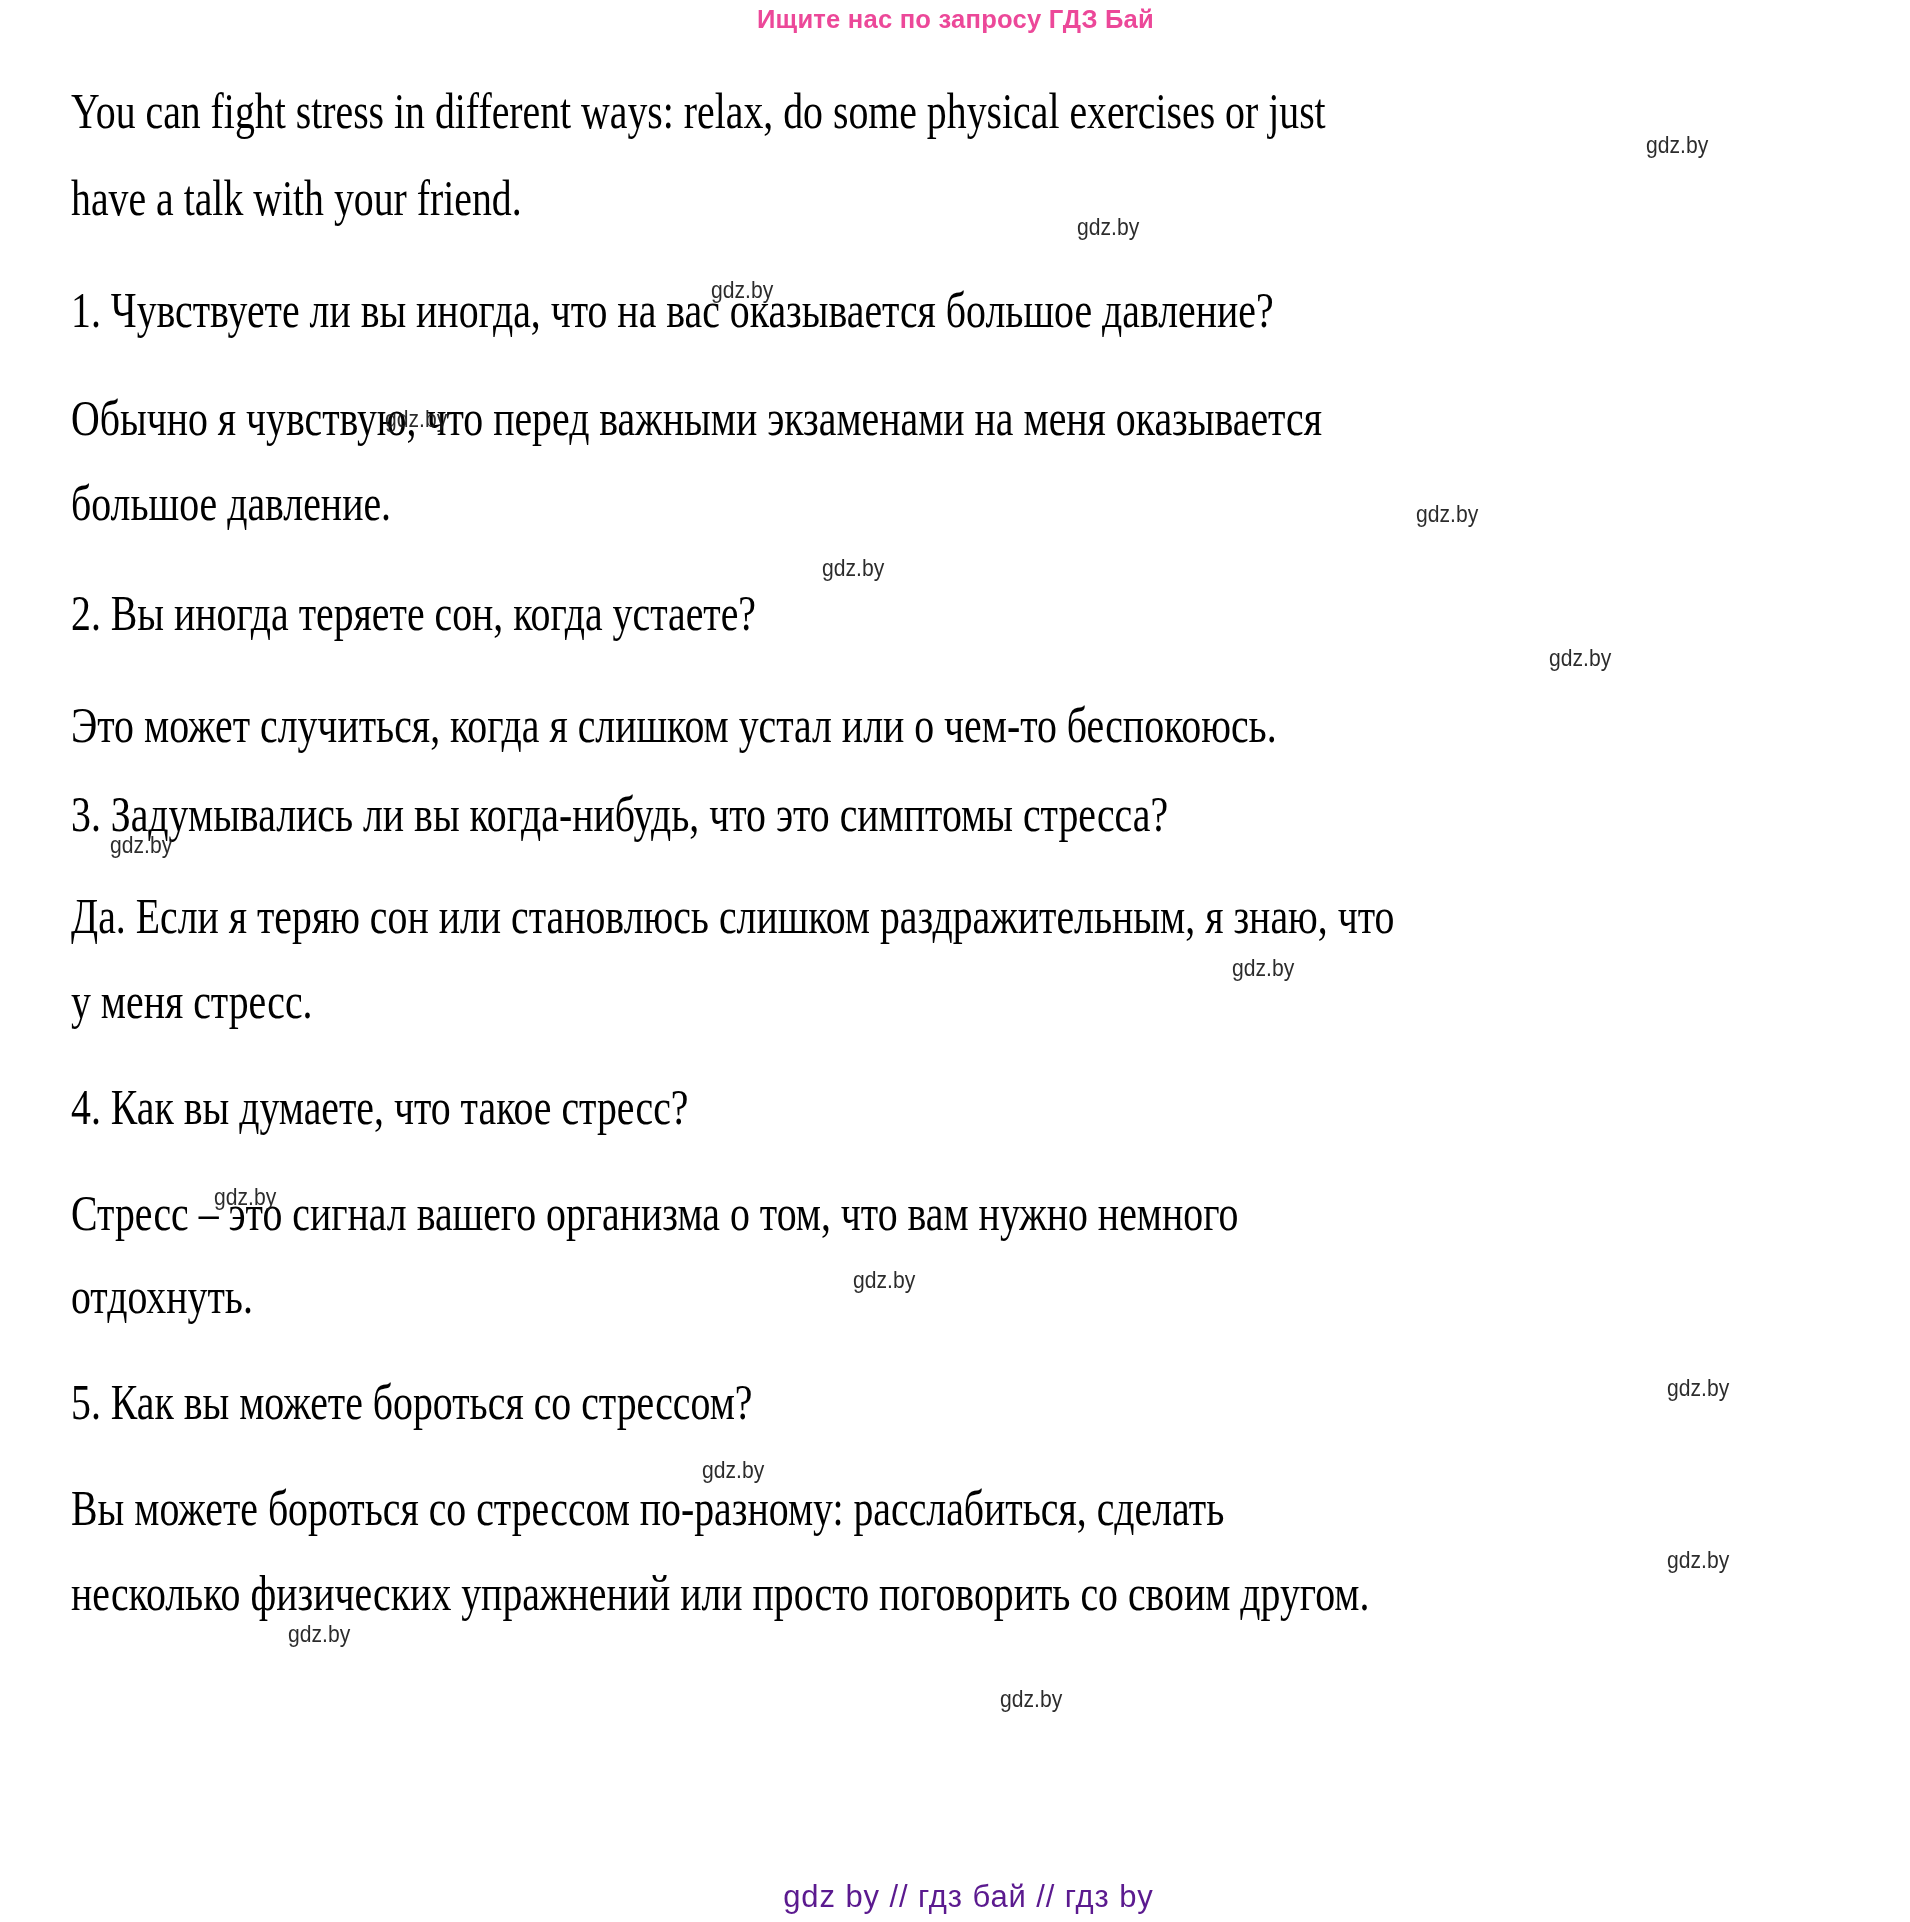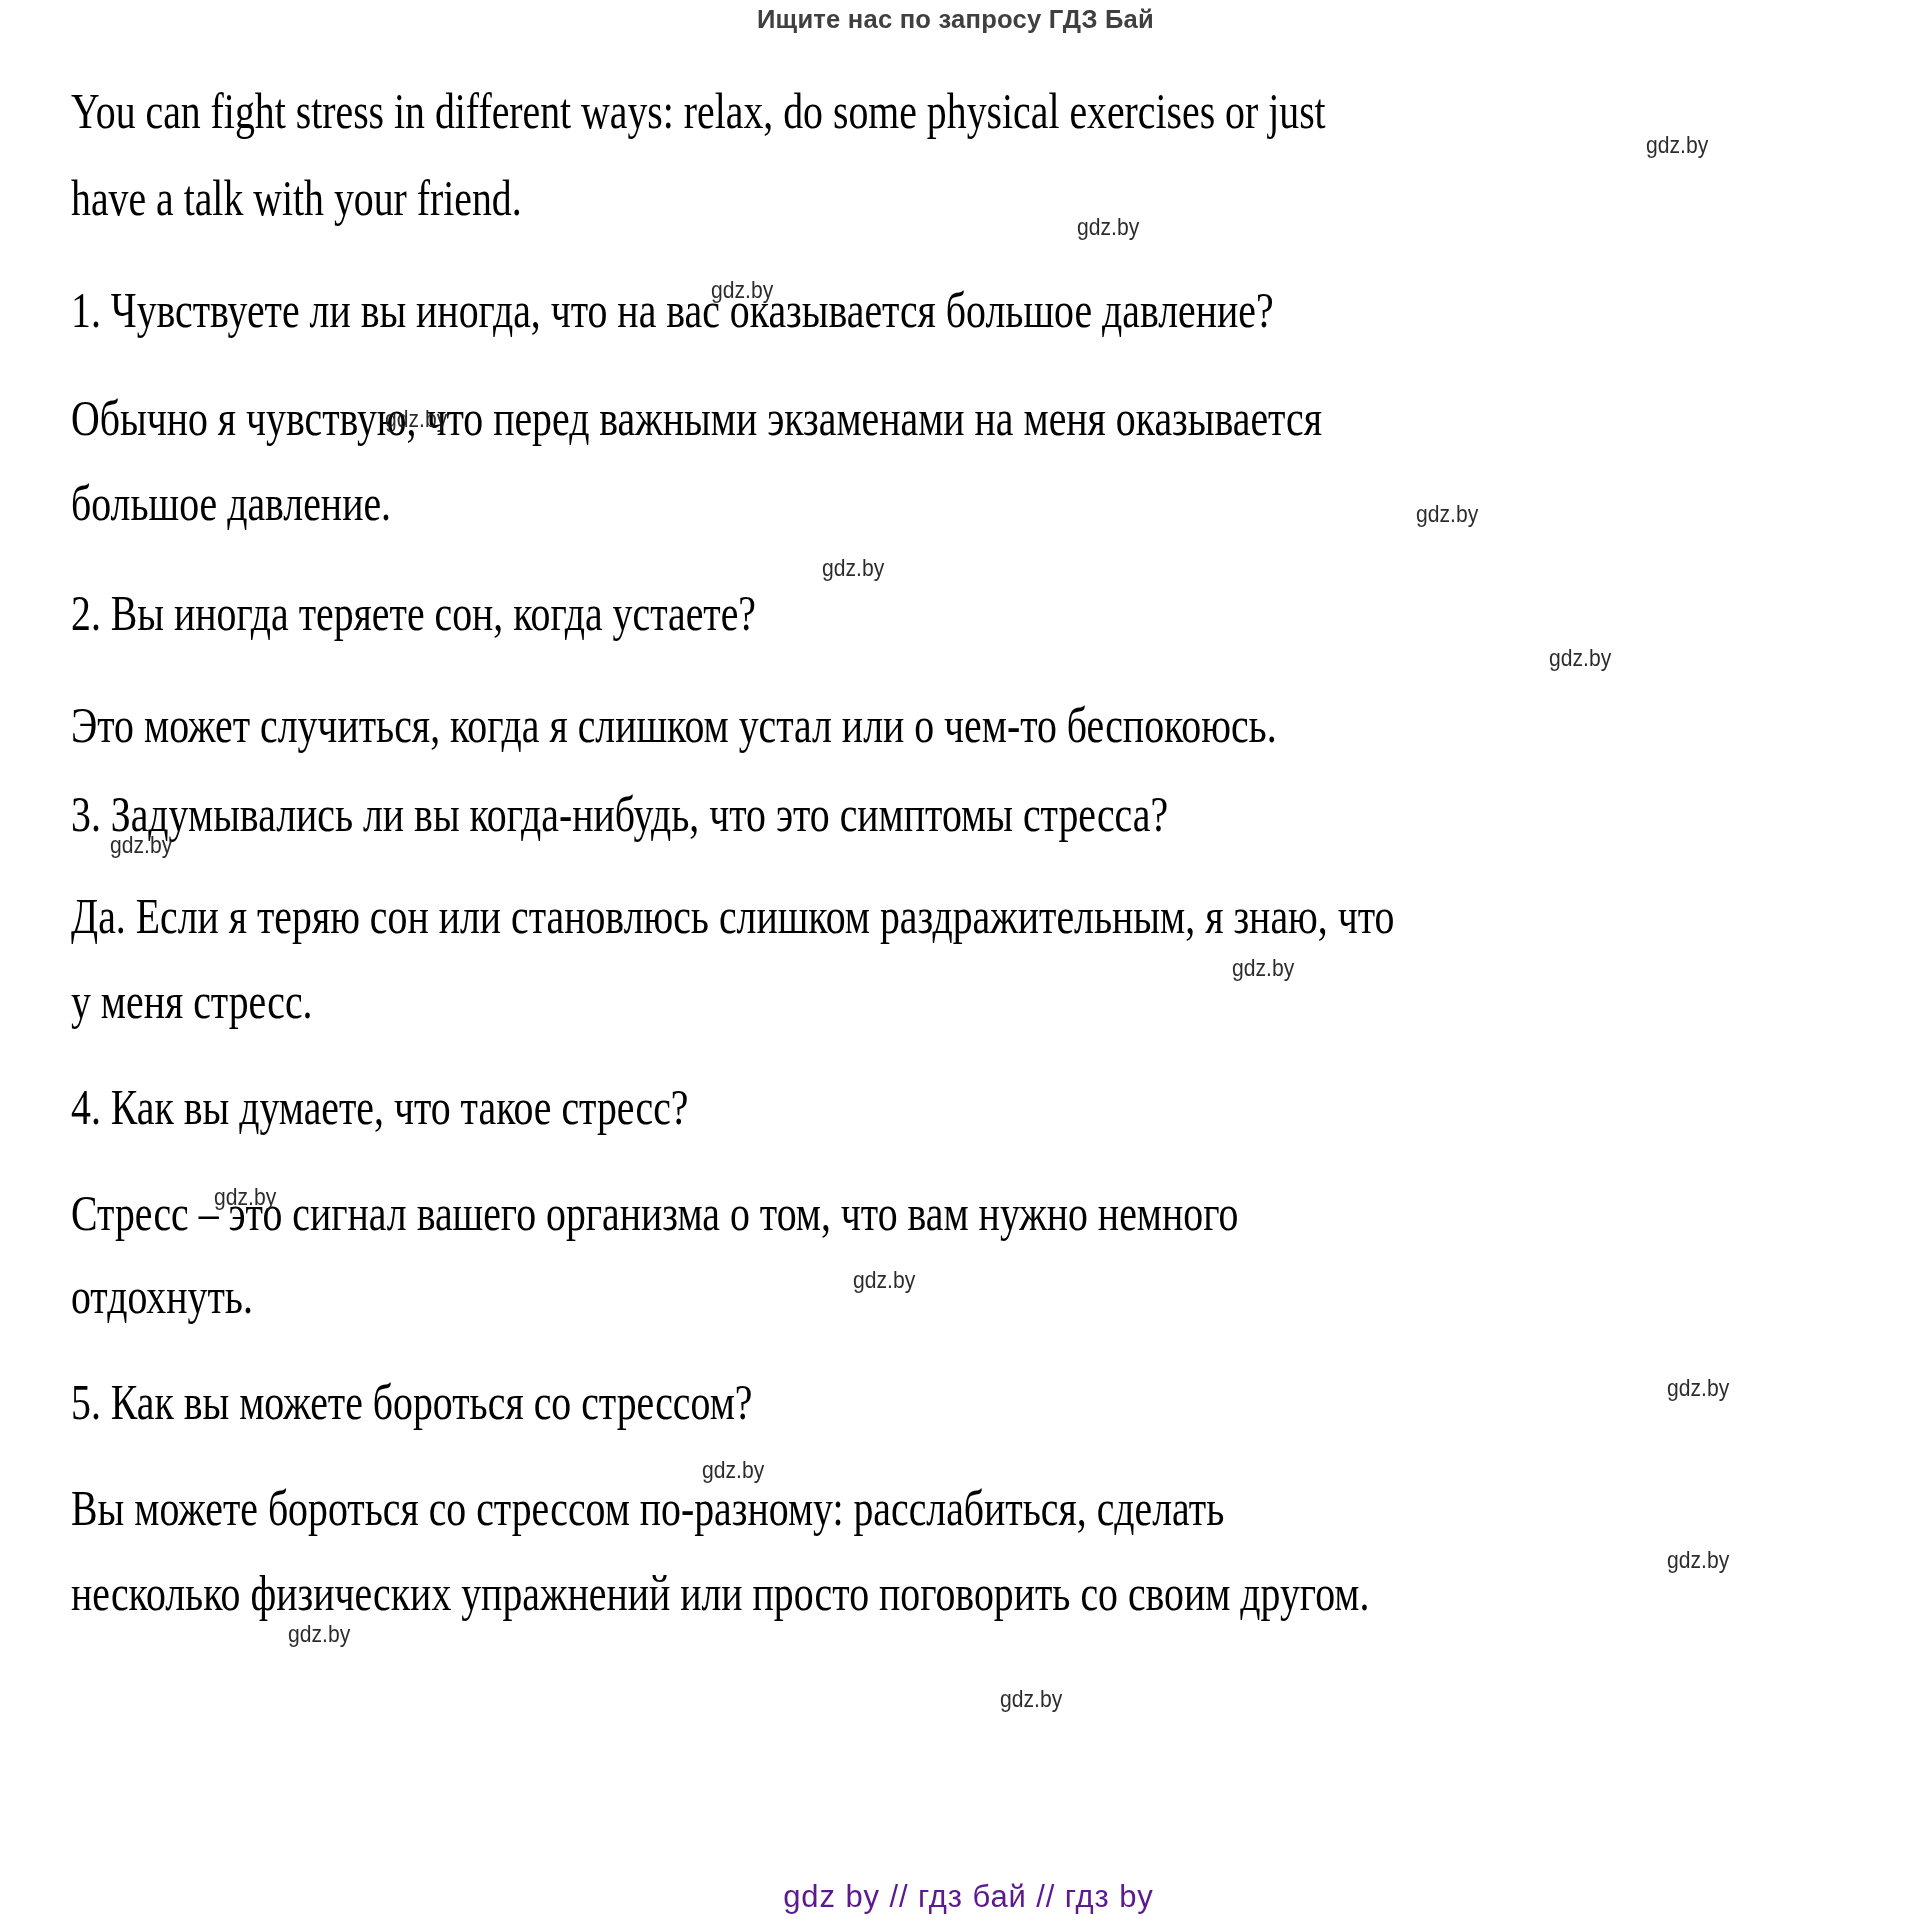--- a/index.html
+++ b/index.html
@@ -88,21 +88,21 @@
     font-weight: 400;
     color: #5b1a8f;
     white-space: nowrap;
     letter-spacing: 0.9px;
   }
 </style>
 </head>
 <body>
 
 <div class="promo-banner">
-  <span class="promo-banner-text" style="color: #404040;">Ищите нас по запросу ГДЗ Бай</span>
+  <span class="promo-banner-text" style="color: #ec4899;">Ищите нас по запросу ГДЗ Бай</span>
 </div>
 
 <div class="doc-body">
 
 <div class="text-line" style="left: 26.5px; top: 45px;">You can fight stress in different ways: relax, do some physical exercises or just</div>
     <div class="text-line" style="left: 26.5px; top: 132px;">have a talk with your friend.</div>
     <div class="text-line" style="left: 26.5px; top: 244px;">1. Чувствуете ли вы иногда, что на вас оказывается большое давление?</div>
     <div class="text-line" style="left: 26.5px; top: 352px;">Обычно я чувствую, что перед важными экзаменами на меня оказывается</div>
     <div class="text-line" style="left: 26.5px; top: 437px;">большое давление.</div>
     <div class="text-line" style="left: 26.5px; top: 547px;">2. Вы иногда теряете сон, когда устаете?</div>

